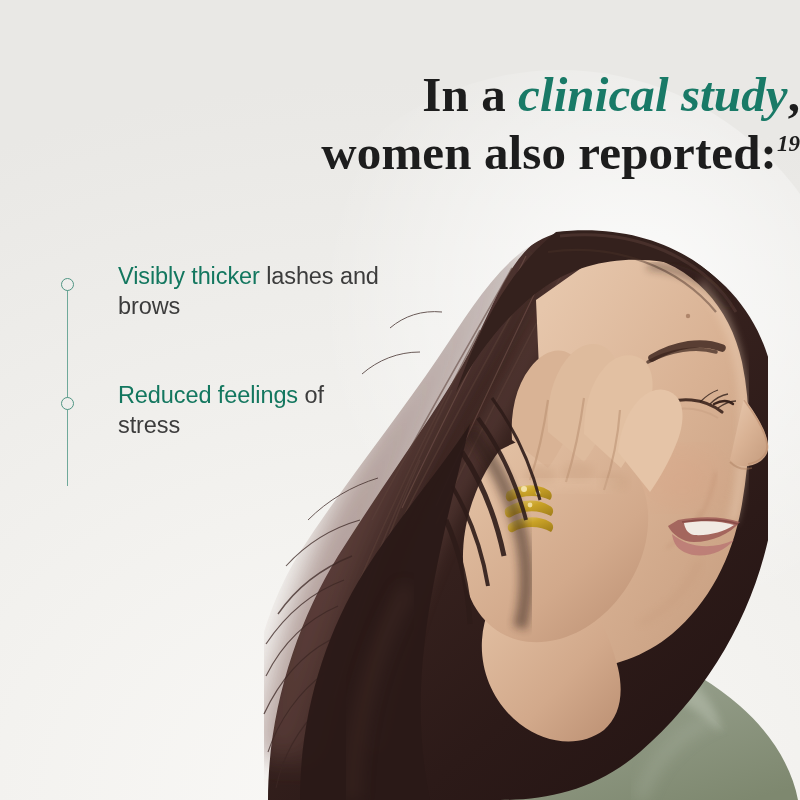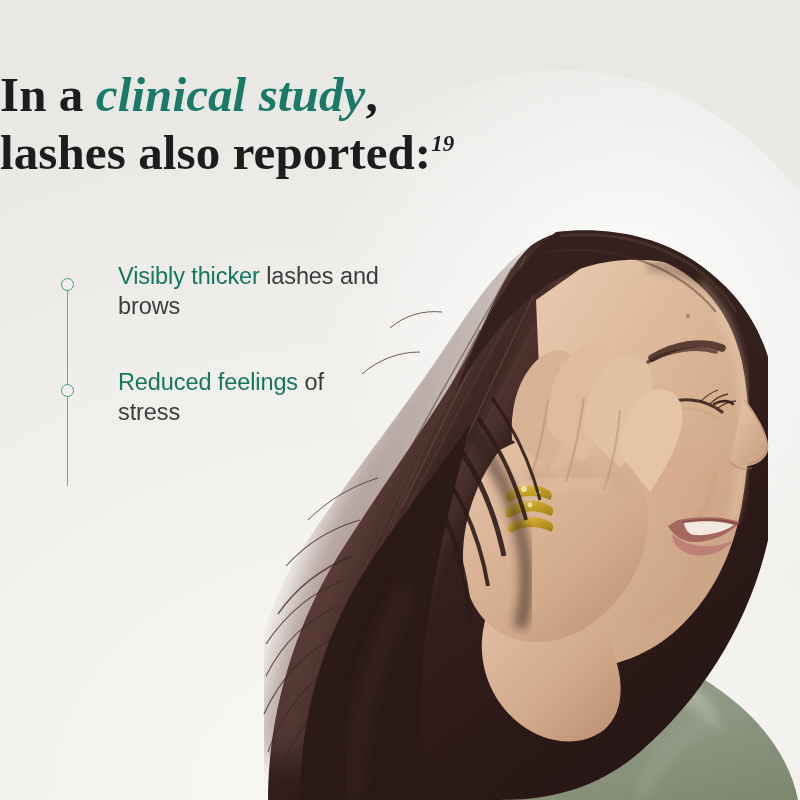--- a/index.html
+++ b/index.html
@@ -20,21 +20,21 @@
     overflow:hidden;
     background:
       radial-gradient(120% 90% at 50% 100%, #faf9f7 0%, #f3f2ef 42%, #e9e8e5 100%),
       linear-gradient(180deg, #e7e6e3 0%, #edecea 45%, #f6f5f3 100%);
   }
 
   
   #headline {
     position:absolute;
     left:0; right:0; top:66px;
-    text-align:left;
+    text-align:right;
     font-family:"Liberation Serif", serif;
     font-size:49px;
     line-height:1.18;
     color:#1d1d1d;
     letter-spacing:.1px;
     z-index:6;
   }
   #headline .ital-green {
     font-style:italic;
     color:#197a67;
@@ -63,21 +63,21 @@
     width:1px;
     height:200px;
     background:#6fa99a;
   }
 
   .bullet {
     position:relative;
     padding-left:62px;
     min-height:44px;
   }
-  .bullet + .bullet { margin-top:46px; }
+  .bullet + .bullet { margin-top:59px; }
 
   .marker {
     position:absolute;
     left:5px;
     top:16px;
     width:13px; height:13px;
     border:1.4px solid #4f9583;
     border-radius:50%;
     background:#efeeec;
     box-sizing:border-box;
@@ -354,21 +354,21 @@
     <path d="M352,800 C352,722 374,648 408,588" stroke="#50352f" stroke-width="14" fill="none" opacity="0.35" filter="url(#soft8)"></path>
 
     <rect x="240" y="0" width="110" height="800" fill="#f2f1ee" opacity="0.0"></rect>
   </svg>
 
   <h1 id="headline">
     <span class="hl-line">
       <span>In a </span><span class="ital-green">clinical study</span><span>,</span>
     </span>
     <span class="hl-line">
-      <span>lashes also reported:</span><sup class="ref">19</sup>
+      <span>women also reported:</span><sup class="ref">19</sup>
     </span>
   </h1>
 
   <ul id="bullets" style="list-style:none;">
     <li class="rail-wrap" style="list-style:none;">
       <span class="rail"></span>
     </li>
 
     <li class="bullet">
       <span class="marker"></span>

